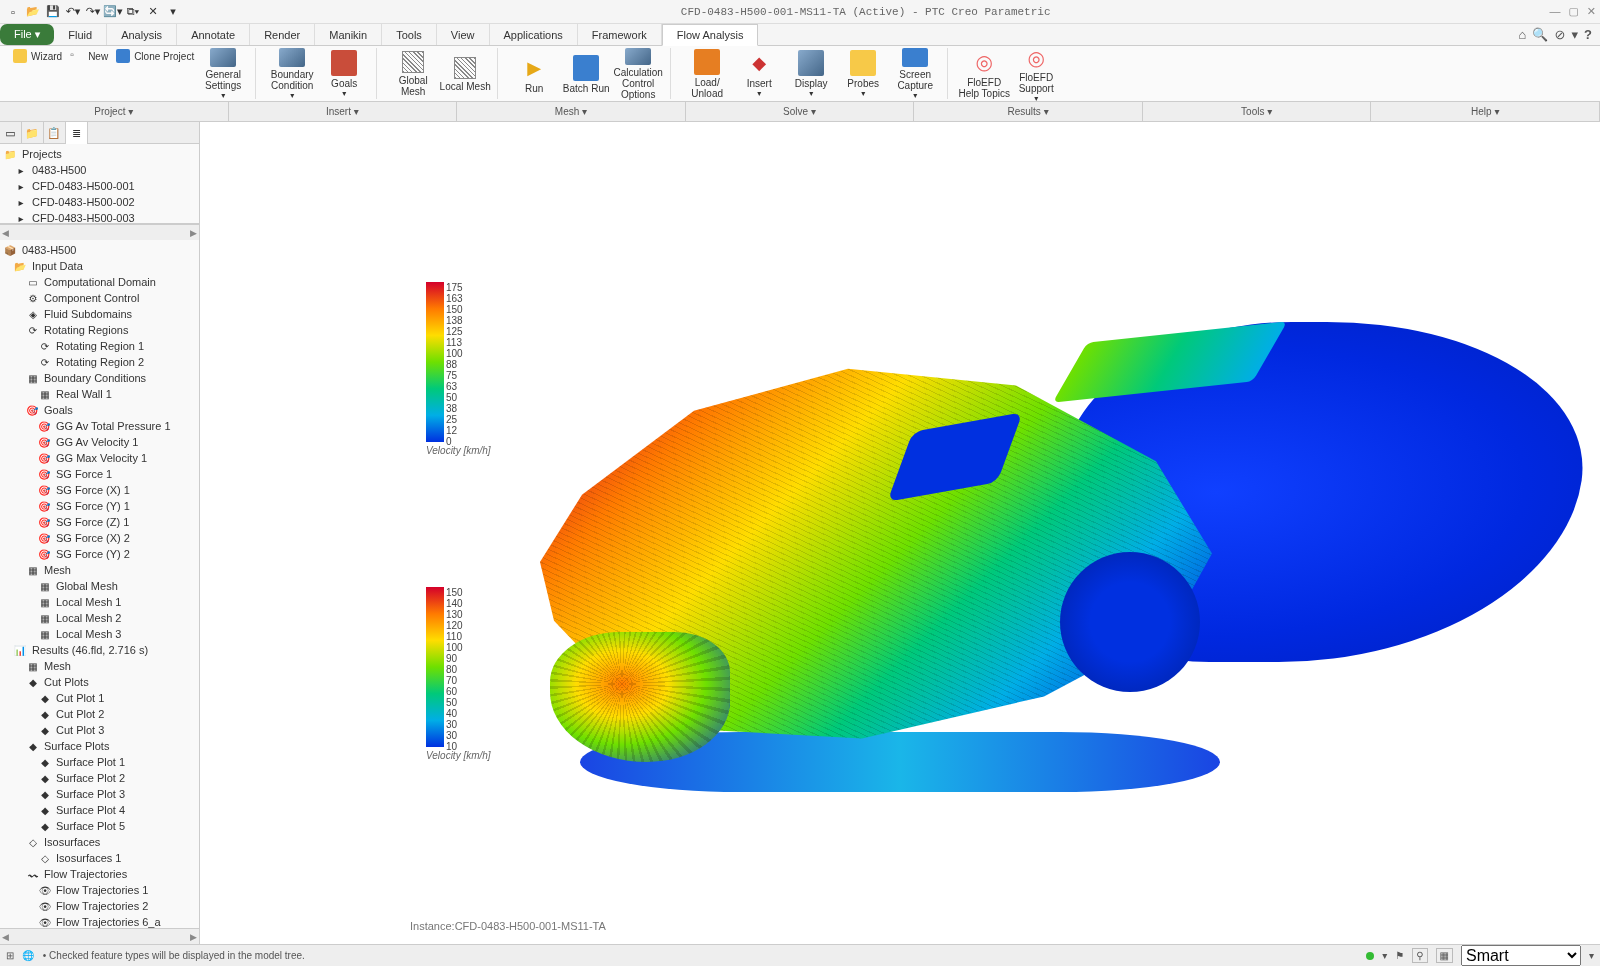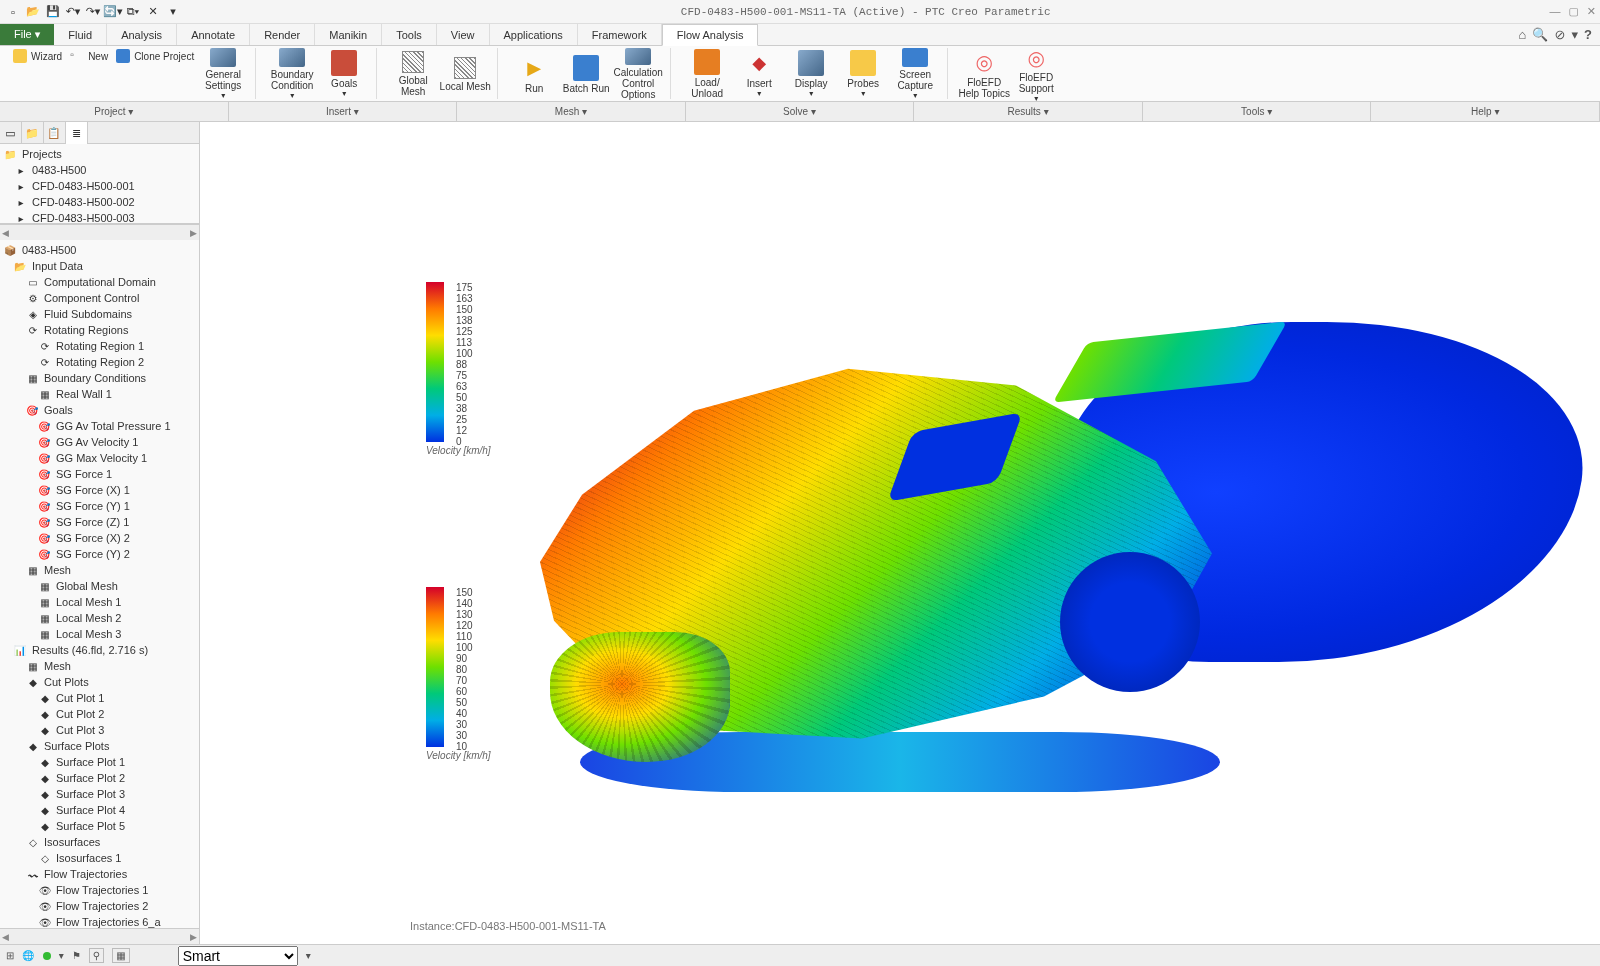--- a/index.html
+++ b/index.html
@@ -8,21 +8,21 @@
 
 .titlebar { height: 24px; background: #f5f5f5; border-bottom: 1px solid #ddd; display: flex; align-items: center; padding: 0 4px; }
 .titlebar .qat { display: flex; gap: 2px; align-items: center; }
 .titlebar .qat span { width: 18px; height: 18px; display: flex; align-items: center; justify-content: center; cursor: pointer; }
 .titlebar .title { flex: 1; text-align: center; color: #666; font-size: 11px; font-family: Liberation Mono, monospace; }
 .titlebar .wincontrols { display: flex; gap: 8px; color: #888; }
 .titlebar .wincontrols span { cursor: pointer; }
 
 
 .menubar { height: 22px; background: #f5f5f5; display: flex; align-items: stretch; border-bottom: 1px solid #ccc; }
-.menubar .filebtn { background: #3a7b3a; color: #fff; padding: 0 14px; display: flex; align-items: center; font-size: 11px; cursor: pointer; }
+.menubar .filebtn { background: #3a7b3a; color: #fff; padding: 0 14px; display: flex; align-items: center; font-size: 11px; cursor: pointer; border-radius: 7px; }
 .menubar .tab { padding: 0 14px; display: flex; align-items: center; cursor: pointer; border-right: 1px solid #ddd; color: #333; }
 .menubar .tab.active { background: #fff; border: 1px solid #ccc; border-bottom: 1px solid #fff; margin-bottom: -1px; }
 .menubar .rightquick { margin-left: auto; display: flex; align-items: center; gap: 6px; padding-right: 8px; color: #555; }
 .menubar .rightquick span { cursor: pointer; font-size: 13px; }
 
 
 .ribbon { height: 56px; background: #fafafa; border-bottom: 1px solid #ccc; display: flex; padding: 2px 4px; gap: 4px; }
 .ribbon .group { display: flex; border-right: 1px solid #ddd; padding: 0 6px; align-items: flex-start; }
 .ribbon .bigbtn { display: flex; flex-direction: column; align-items: center; justify-content: center; width: 52px; height: 52px; cursor: pointer; font-size: 10px; text-align: center; }
 .ribbon .bigbtn .icon { width: 26px; height: 26px; margin-bottom: 2px; display: flex; align-items: center; justify-content: center; font-size: 18px; }
@@ -44,21 +44,21 @@
 .sidebar .treebox2 { flex: 1; overflow: auto; font-size: 11px; padding: 2px; }
 .tree-item { display: flex; align-items: center; gap: 4px; padding: 1px 2px; white-space: nowrap; cursor: pointer; }
 .tree-item .ticon { width: 14px; height: 14px; display: flex; align-items: center; justify-content: center; font-size: 10px; }
 .ind1 { padding-left: 12px; }
 .ind2 { padding-left: 24px; }
 .ind3 { padding-left: 36px; }
 
 .viewport { flex: 1; background: #fff; position: relative; }
 .viewport .legend { position: absolute; background: #fff; display: flex; font-size: 10px; }
 .viewport .legend .bar { width: 18px; background: linear-gradient(to bottom, #d4002a, #ff7a00, #ffdd00, #6ee000, #00c97a, #00aee6, #0030e0); }
-.viewport .legend .ticks { display: flex; flex-direction: column; justify-content: space-between; padding-left: 12px; color: #444; }
+.viewport .legend .ticks { display: flex; flex-direction: column; justify-content: space-between; padding-left: 2px; color: #444; }
 .viewport .legend .caption { position: absolute; bottom: -14px; left: 0; color: #666; width: 100px; font-style: italic; }
 .legend1 { left: 226px; top: 160px; }
 .legend1 .bar { height: 160px; }
 .legend1 .ticks { height: 160px; }
 .legend2 { left: 226px; top: 465px; }
 .legend2 .bar { height: 160px; }
 .legend2 .ticks { height: 160px; }
 
 .instance-label { position: absolute; left: 210px; bottom: 12px; color: #777; font-size: 11px; }
 
@@ -74,21 +74,21 @@
 .cfd .spoiler { position:absolute; left:530px; top:40px; width:200px; height:60px; background: linear-gradient(90deg,#6ee000,#00c97a,#00aee6); transform: skew(-30deg,-6deg); border-radius:6px; }
 .cfd .ground { position:absolute; left:40px; top:440px; width:640px; height:60px; background: linear-gradient(90deg,#0030e0,#00aee6,#0030e0); border-radius: 50% / 100%; opacity:0.9; }
 .cfd .nose { position:absolute; left:10px; top:340px; width:180px; height:130px; background: radial-gradient(ellipse at 40% 40%, #ff7a00, #ffdd00 30%, #6ee000 55%, #0030e0 100%); border-radius: 50% 40% 60% 70%; }
 .cfd .nose .radials { position:absolute; inset:0; background: repeating-conic-gradient(from 200deg at 40% 40%, rgba(0,0,0,0.15) 0 2deg, transparent 2deg 6deg); border-radius: inherit; mix-blend-mode: multiply; }
 
 
 .statusbar { height: 22px; background: #eee; border-top: 1px solid #ccc; display: flex; align-items: center; padding: 0 6px; font-size: 10px; color: #555; gap: 8px; }
 .statusbar .msg { flex: 1; }
 .statusbar .right { display: flex; align-items: center; gap: 8px; }
 .statusbar .dot { width:8px; height:8px; border-radius:50%; background:#3b3; display:inline-block; }
-.statusbar select { font-size: 14px; margin-left: 40px; }
+.statusbar select { font-size: 16px; }
 
 
 .ic-yellow { background:#f7c948; border-radius:2px; }
 .ic-blue { background:#3a7fcf; border-radius:2px; }
 .ic-green { background:#3aab62; border-radius:2px; }
 .ic-orange { background:#e67e22; border-radius:2px; }
 .ic-red { background:#c94d3a; border-radius:2px; }
 .ic-cube { background:linear-gradient(135deg,#8ac,#468); border-radius:2px; }
 .ic-mesh { background:repeating-linear-gradient(45deg,#888 0 1px, transparent 1px 3px); border:1px solid #888; }
 .hscroll { height:16px; background:#eee; border-top:1px solid #ccc; display:flex; align-items:center; justify-content:space-between; padding:0 2px; color:#888; font-size:9px; }
@@ -370,20 +370,21 @@
         </div>
     </div>
 
     <div class="instance-label">Instance:CFD-0483-H500-001-MS11-TA</div>
   </div>
 </div>
 
 <div class="statusbar">
   <span>⊞</span>
   <span style="color:#3a7fcf;">🌐</span>
+  <span class="msg">• Checked feature types will be displayed in the model tree.</span>
   <div class="right">
     <span class="dot"></span>
       <span>▾</span>
     <span>⚑</span>
     <span style="border:1px solid #bbb;padding:1px 3px;">⚲</span>
     <span style="border:1px solid #bbb;padding:1px 3px;">▦</span>
     <select style="width:120px;"><option>Smart</option></select>
     <span>▾</span>
   </div>
 </div>

